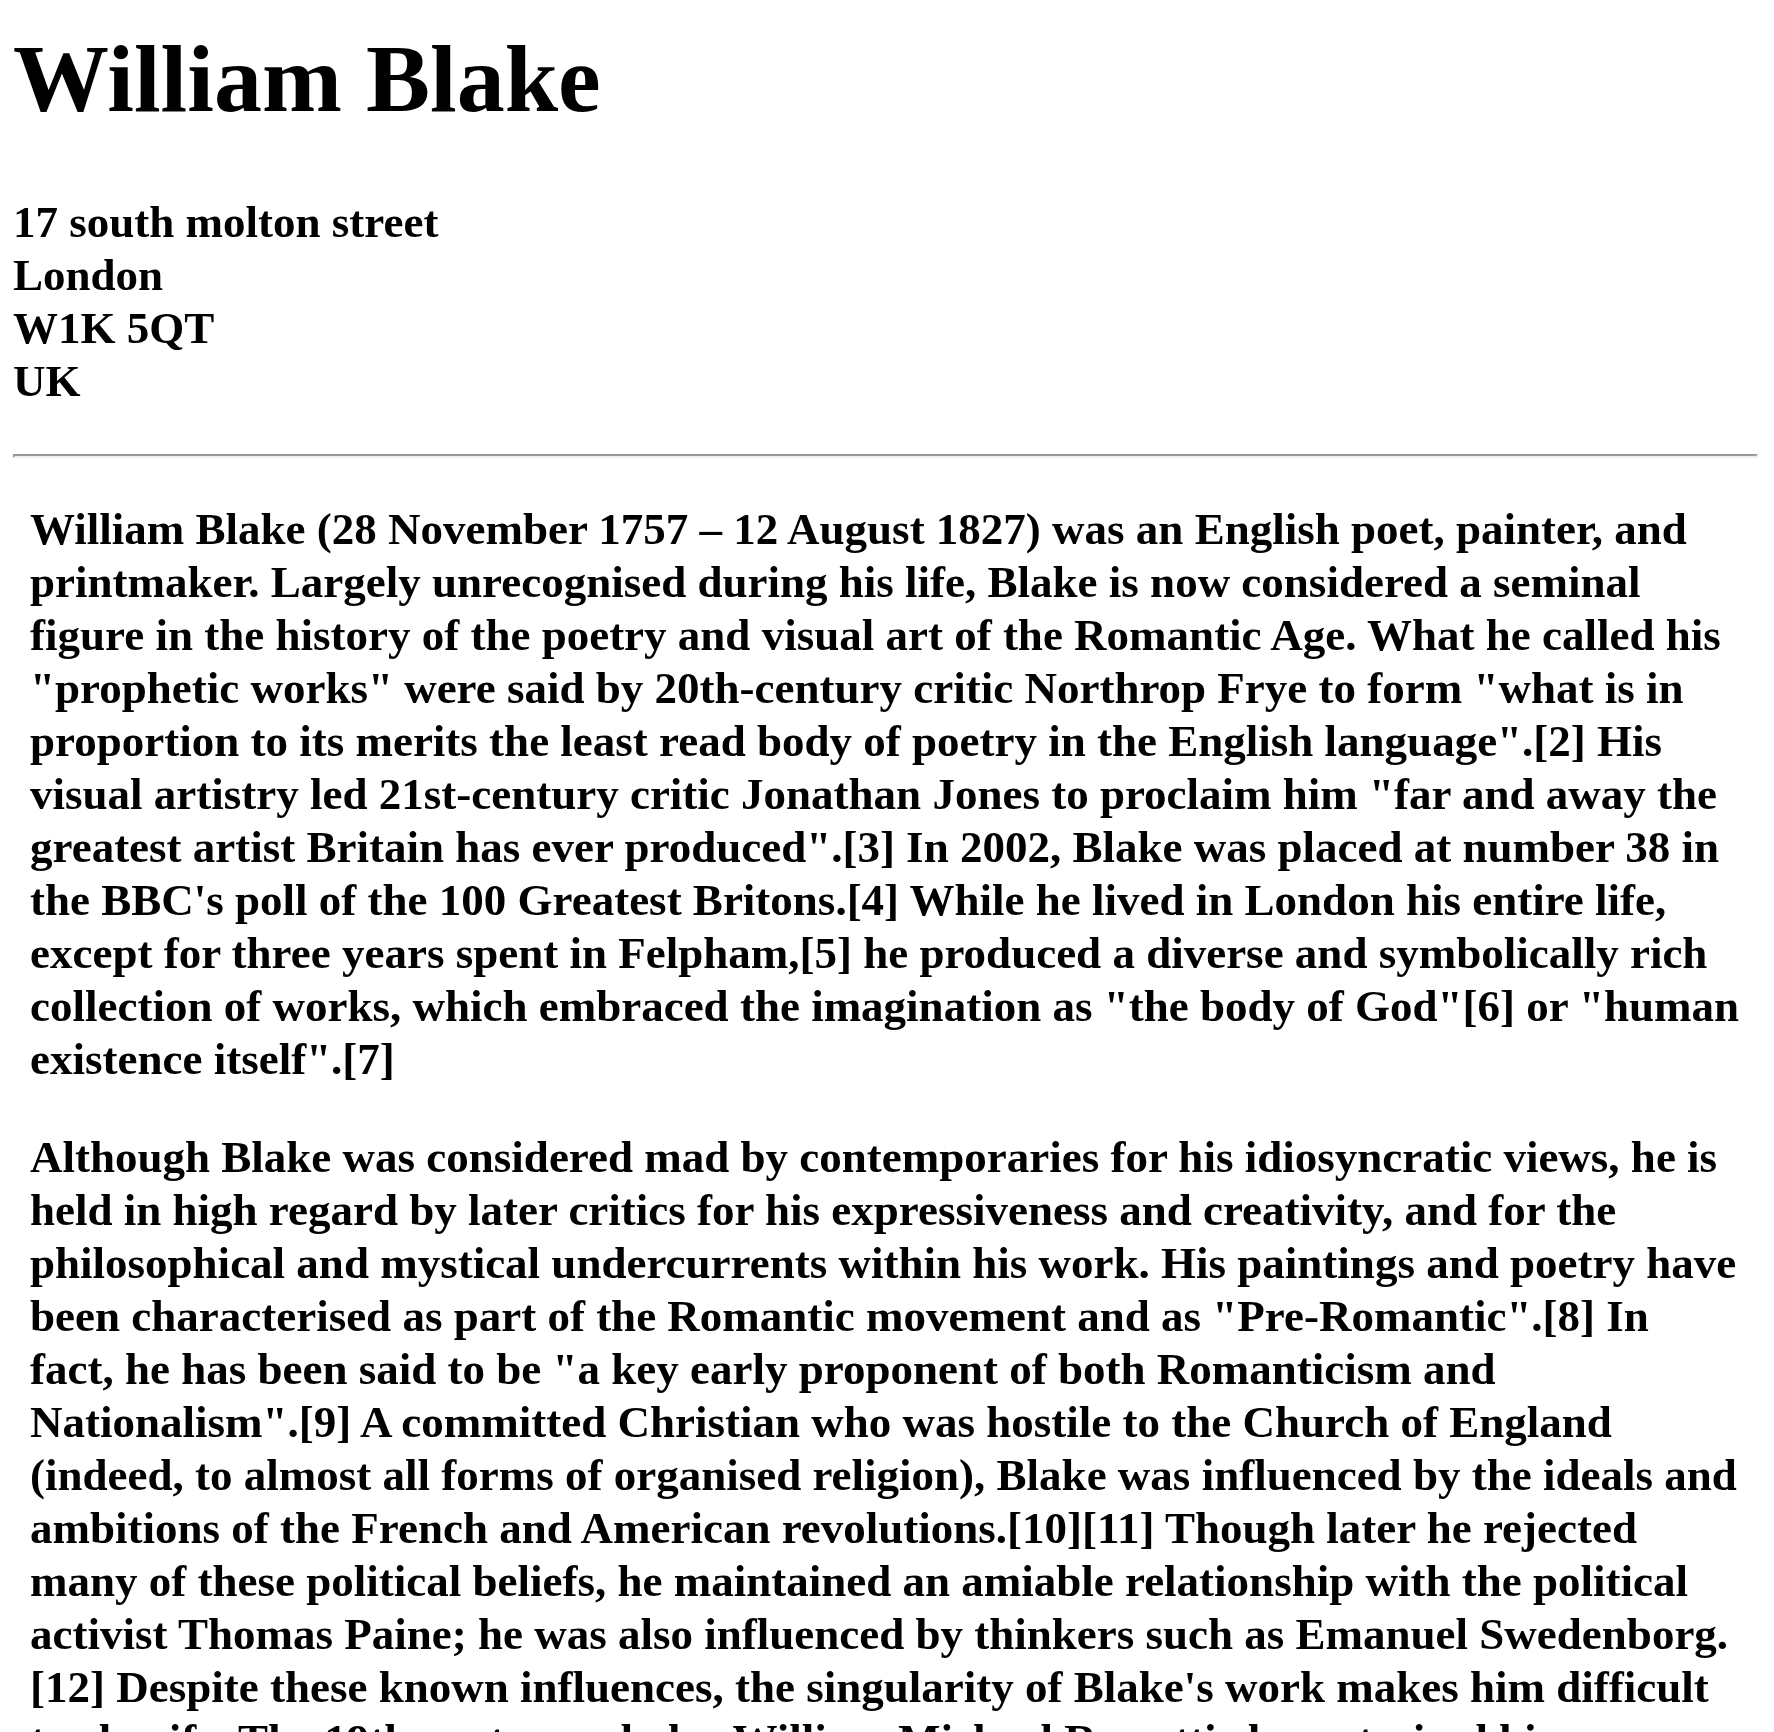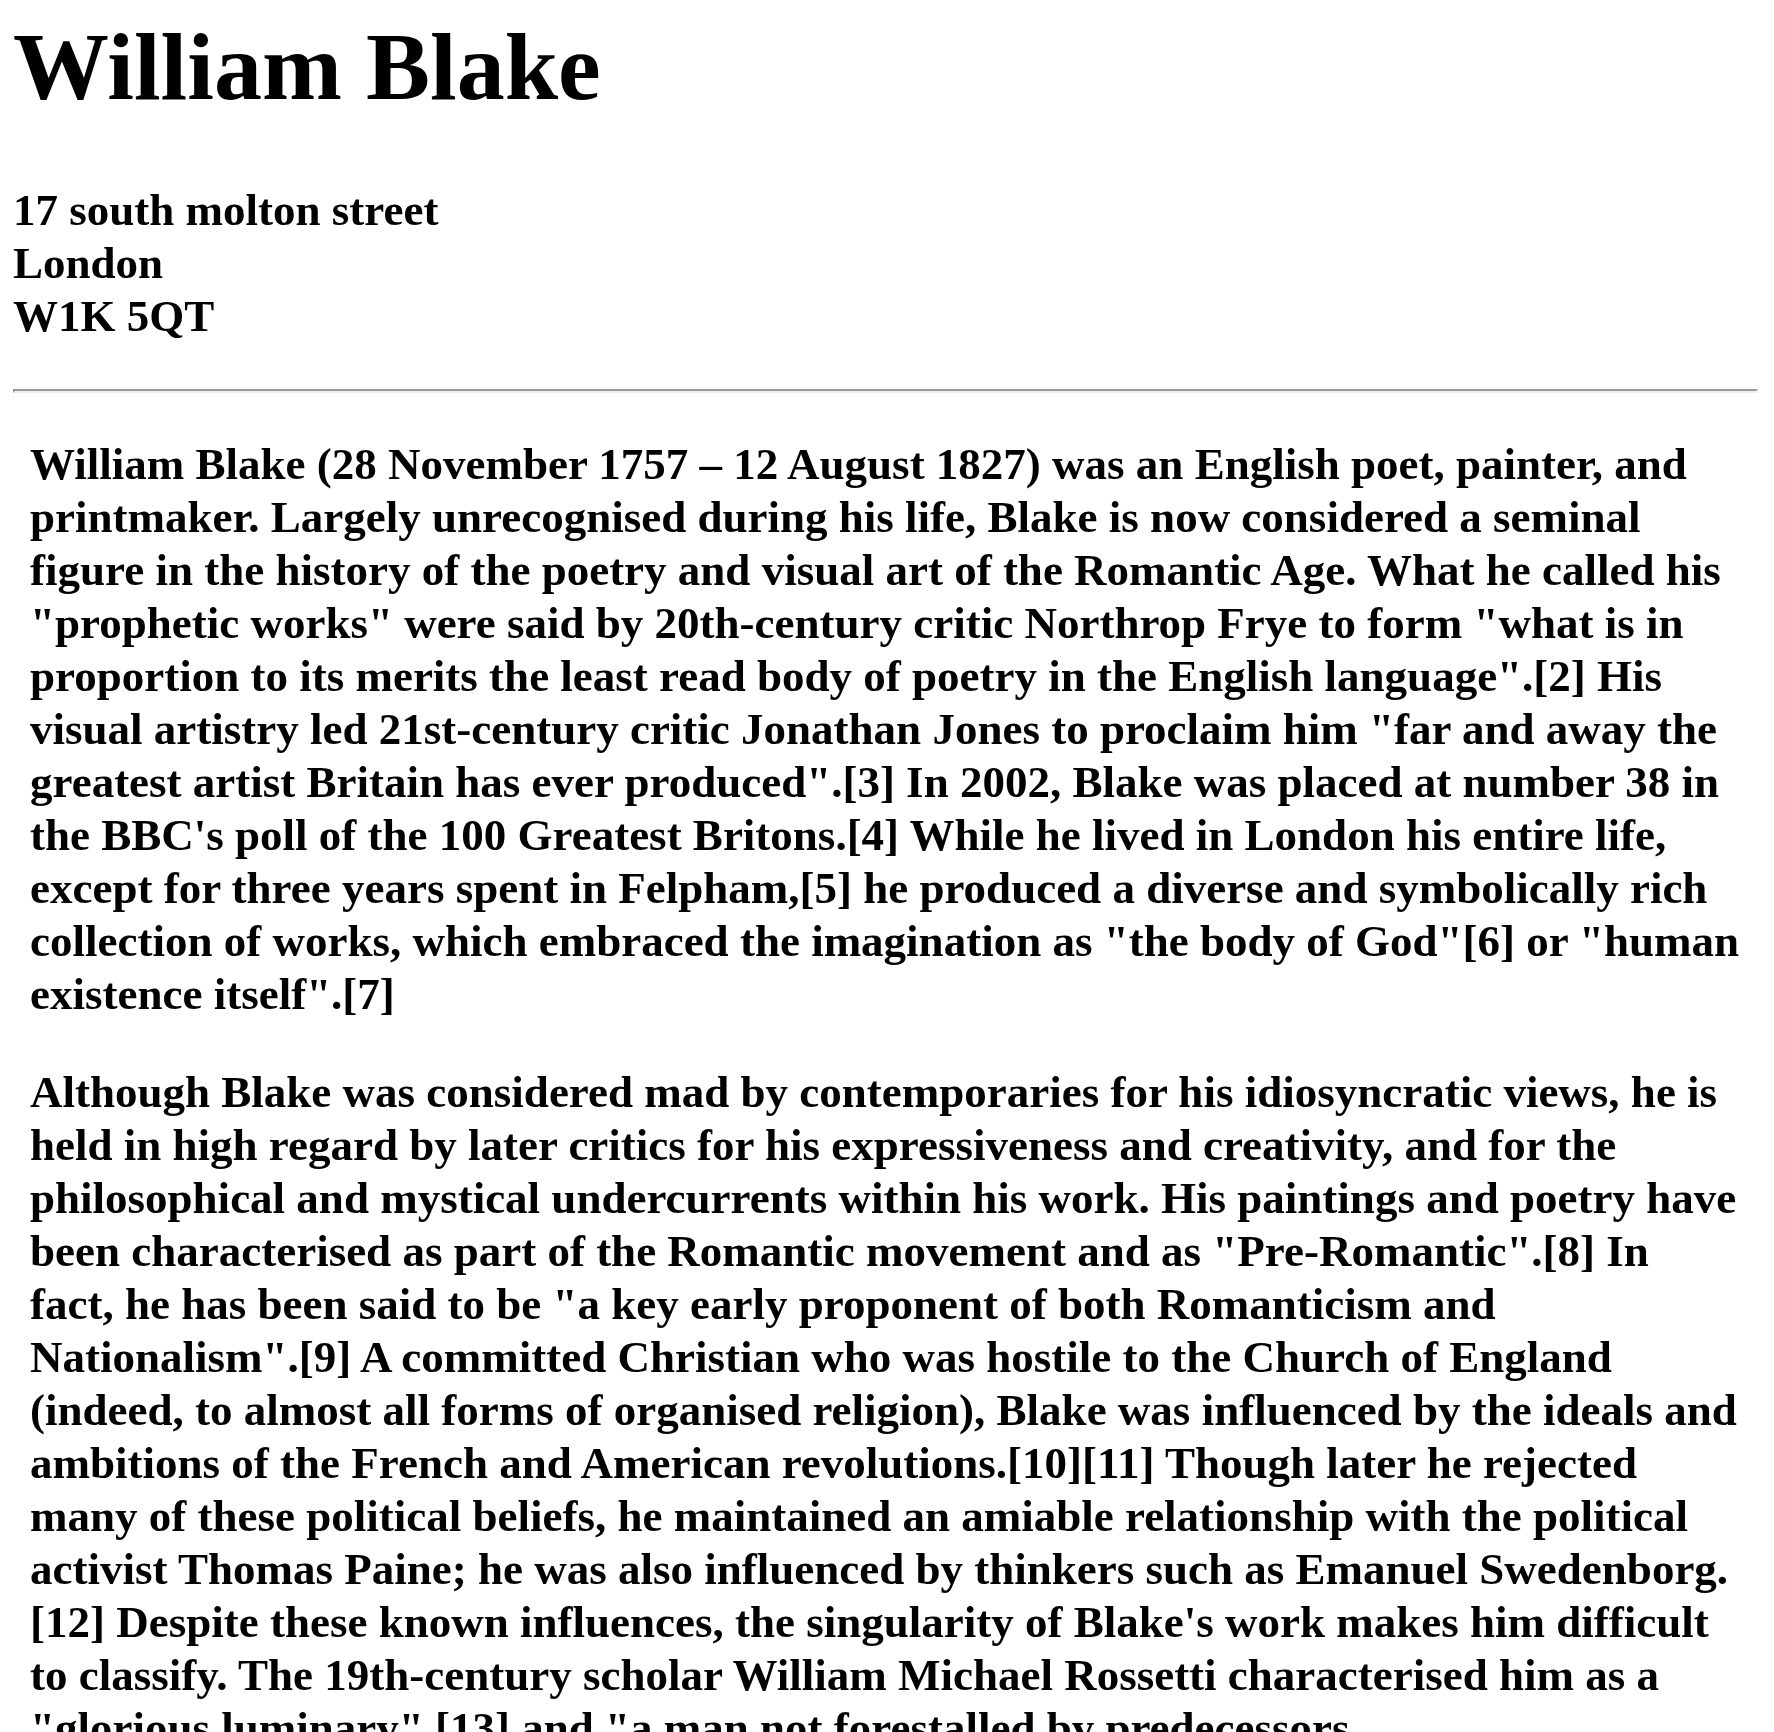--- a/index.html
+++ b/index.html
@@ -15,21 +15,21 @@
       padding: 8px 16px 0 13px;
       font-family: "Liberation Serif", "DejaVu Serif", serif;
       font-size: 45px;
       line-height: 53px;
       color: #000000;
     }
     h1.page-title {
       font-size: 96px;
       line-height: 1.15;
       font-weight: bold;
-      margin: 4px 0 62px 0;
+      margin: 16px 0 62px 0;
       letter-spacing: 0;
     }
     .address-block {
       margin: 0 0 46px 0;
     }
     hr.rule {
       height: 1px;
       margin: 0;
       border-style: solid;
       border-width: 2px;
@@ -42,19 +42,20 @@
   </style>
 </head>
 <body>
 
 <h1 class="page-title">William Blake</h1>
 
 <div class="address-block">
   <div>17 south molton street</div>
   <div>London</div>
   <div>W1K 5QT</div>
+  <div>UK</div>
 </div>
 
 <hr class="rule">
 
 <p class="body-paragraph">William Blake (28 November 1757 – 12 August 1827) was an English poet, painter, and printmaker. Largely unrecognised during his life, Blake is now considered a seminal figure in the history of the poetry and visual art of the Romantic Age. What he called his "prophetic works" were said by 20th-century critic Northrop Frye to form "what is in proportion to its merits the least read body of poetry in the English language".[2] His visual artistry led 21st-century critic Jonathan Jones to proclaim him "far and away the greatest artist Britain has ever produced".[3] In 2002, Blake was placed at number 38 in the BBC's poll of the 100 Greatest Britons.[4] While he lived in London his entire life, except for three years spent in Felpham,[5] he produced a diverse and symbolically rich collection of works, which embraced the imagination as "the body of God"[6] or "human existence itself".[7]</p>
 
 <p class="body-paragraph">Although Blake was considered mad by contemporaries for his idiosyncratic views, he is held in high regard by later critics for his expressiveness and creativity, and for the philosophical and mystical undercurrents within his work. His paintings and poetry have been characterised as part of the Romantic movement and as "Pre-Romantic".[8] In fact, he has been said to be "a key early proponent of both Romanticism and Nationalism".[9] A committed Christian who was hostile to the Church of England (indeed, to almost all forms of organised religion), Blake was influenced by the ideals and ambitions of the French and American revolutions.[10][11] Though later he rejected many of these political beliefs, he maintained an amiable relationship with the political activist Thomas Paine; he was also influenced by thinkers such as Emanuel Swedenborg.[12] Despite these known influences, the singularity of Blake's work makes him difficult to classify. The 19th-century scholar William Michael Rossetti characterised him as a "glorious luminary",[13] and "a man not forestalled by predecessors,</p>
 
 </body></html>

